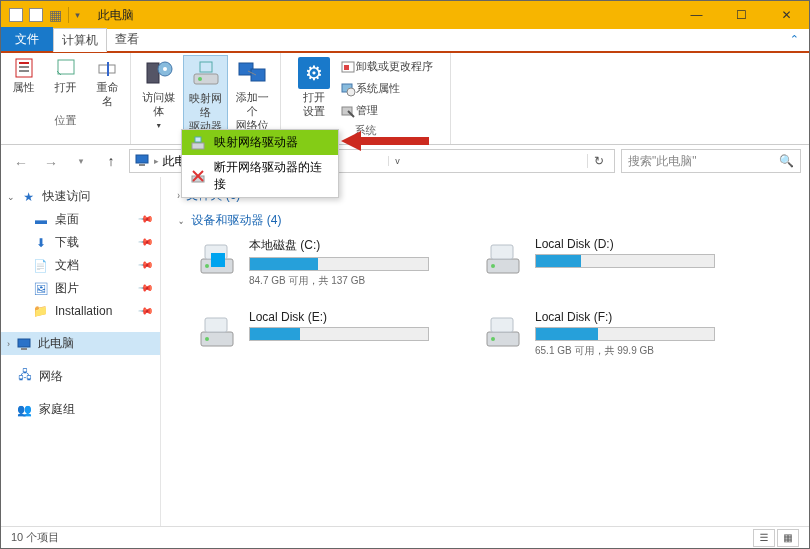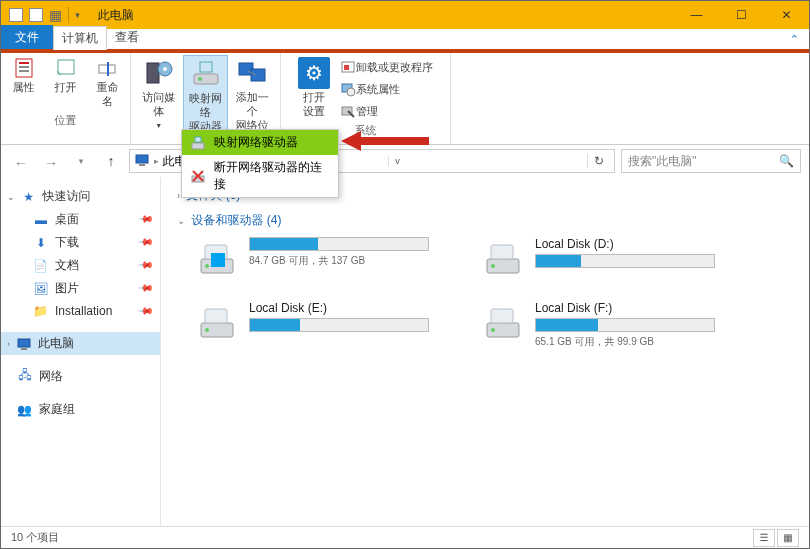--- a/index.html
+++ b/index.html
@@ -10,36 +10,36 @@
 .titlebar .qat { display: flex; gap: 6px; padding: 0 8px; align-items: center; }
 .qat-box { width: 14px; height: 14px; background: #fff; border: 1px solid #888; }
 .qat-sep { width: 1px; height: 16px; background: rgba(0,0,0,0.2); }
 .qat-chev { font-size: 9px; color: #555; }
 .titlebar .title { padding-left: 10px; font-size: 12px; color: #222; }
 .titlebar .spacer { flex: 1; }
 .winbtn { width: 45px; height: 28px; display: flex; align-items: center; justify-content: center; font-size: 12px; color: #333; }
 .winbtn.close { color: #333; }
 
 
-.tabbar { height: 24px; background: #fff; display: flex; align-items: flex-end; border-bottom: 4px solid #c2410c; position: relative; }
+.tabbar { height: 24px; background: #fff; display: flex; align-items: flex-end; border-bottom: 2px solid #c2410c; position: relative; }
 .tab-file { background: #1979ca; color: #fff; padding: 4px 14px; font-size: 12px; height: 24px; display: flex; align-items: center; }
 .tab { padding: 4px 8px; font-size: 12px; color: #444; height: 24px; display: flex; align-items: center; }
 .tab.active { border: 1px solid #ccc; border-bottom: 1px solid #fff; background: #fff; margin-bottom: -1px; }
 .tabbar .help { position: absolute; right: 10px; top: 4px; font-size: 11px; color: #1979ca; }
 
 
 .ribbon { height: 92px; background: #fff; display: flex; border-bottom: 1px solid #ccc; position: relative; }
 .rgroup { border-right: 1px solid #e0e0e0; display: flex; flex-direction: column; align-items: center; padding: 2px 6px 0 6px; }
 .rgroup .row { display: flex; align-items: flex-start; gap: 2px; }
 .rgroup .label { font-size: 11px; color: #666; padding: 2px 0; text-align: center; width: 100%; }
 .rbtn { display: flex; flex-direction: column; align-items: center; justify-content: flex-start; padding: 2px 4px; min-width: 40px; text-align: center; font-size: 11px; color: #444; line-height: 1.25; gap: 2px; }
 .rbtn.active { background: #cde6f7; border: 1px solid #92c0e0; }
 .rbtn .bigicon { width: 32px; height: 32px; display: flex; align-items: center; justify-content: center; }
 .rbtn .micon { width: 22px; height: 22px; display: flex; align-items: center; justify-content: center; }
-.smallbtn { display: flex; align-items: center; font-size: 11px; color: #444; padding: 2px 4px; }
+.smallbtn { display: flex; align-items: flex-start; font-size: 11px; color: #444; padding: 2px 4px; }
 .smallbtn .sicon { width: 16px; height: 16px; display: flex; align-items: center; justify-content: center; }
 .vcol { display: flex; flex-direction: column; gap: 2px; padding-top: 2px; }
 
 
 .dropdown { position: absolute; top: 128px; left: 180px; background: #fff; border: 1px solid #c9c9c9; box-shadow: 2px 2px 6px rgba(0,0,0,0.2); z-index: 40; width: 158px; }
 .drop-item { display: flex; align-items: center; gap: 8px; padding: 4px 8px; font-size: 12px; }
 .drop-item:first-child { background: #84cc16; }
 .drop-item .dicon { width: 16px; height: 16px; display: flex; align-items: center; justify-content: center; }
 
 
@@ -346,20 +346,21 @@
         <div class="drive">
           <div class="dicon2">
             <svg width="42" height="42">
               <rect x="4" y="22" width="32" height="14" rx="2" fill="#d7dbdf" stroke="#9a9a9a"></rect>
               <ellipse cx="10" cy="29" rx="2" ry="2" fill="#6c6"></ellipse>
               <rect x="8" y="8" width="22" height="14" rx="2" fill="#e9eef2" stroke="#b8c0c8"></rect>
               <rect x="14" y="16" width="14" height="14" fill="#00a4ef"></rect>
             </svg>
           </div>
           <div class="dinfo">
+            <div class="dname">本地磁盘 (C:)</div>
             <div class="bar">
               <div class="fill" style="width:38%"></div>
             </div>
             <div class="dsub">84.7 GB 可用，共 137 GB</div>
           </div>
         </div>
         <div class="drive">
           <div class="dicon2">
             <svg width="42" height="42">
               <rect x="4" y="22" width="32" height="14" rx="2" fill="#d7dbdf" stroke="#9a9a9a"></rect>

